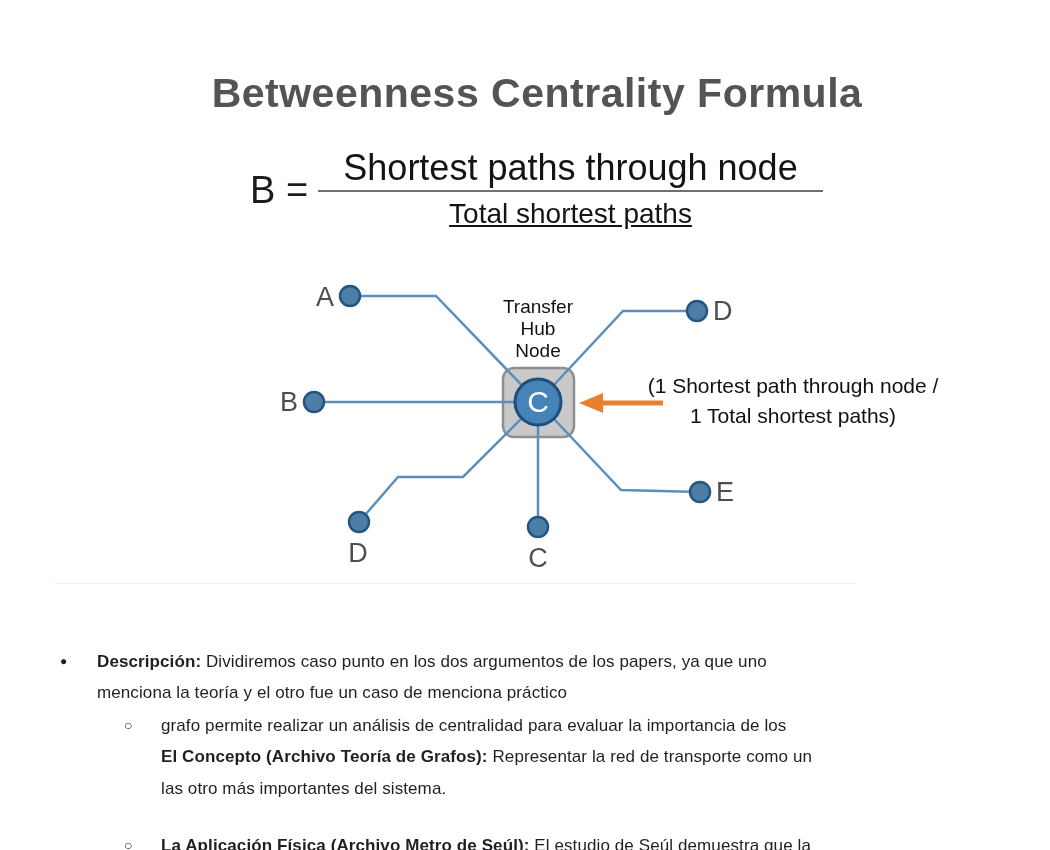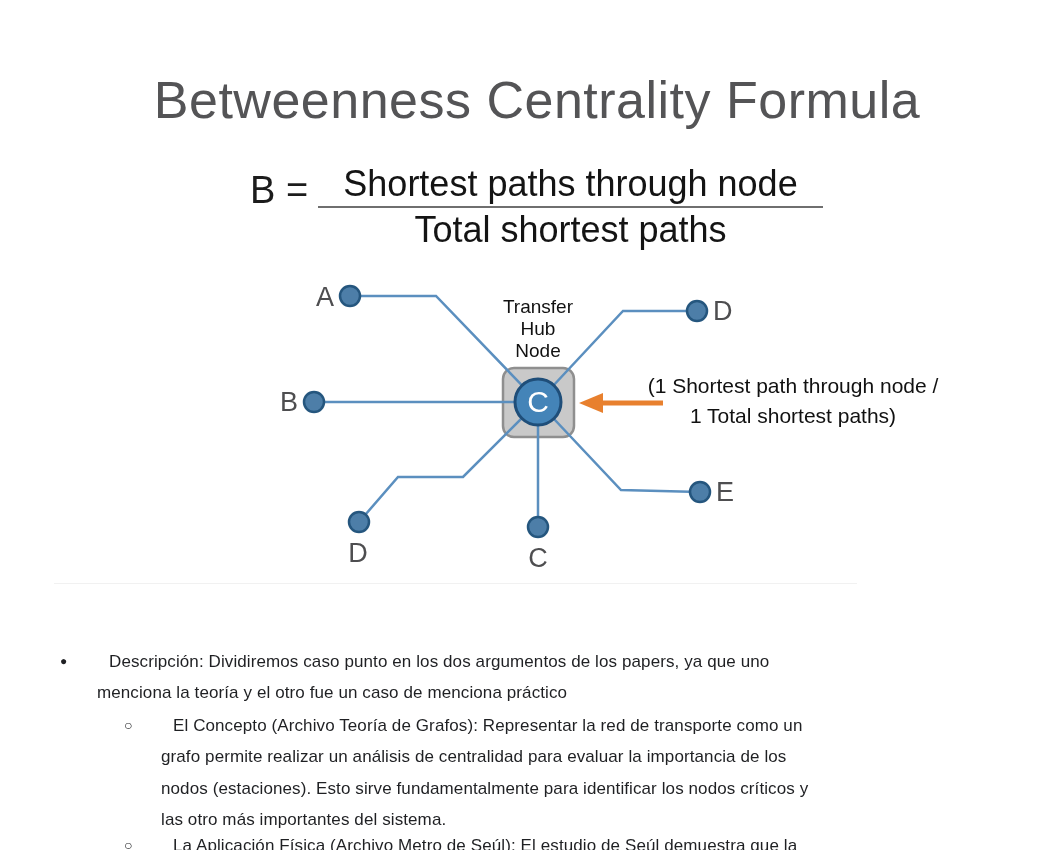--- a/index.html
+++ b/index.html
@@ -1,43 +1,43 @@
 <!DOCTYPE html>
 <html><head>
 <meta charset="utf-8">
 <style>
   * { margin:0; padding:0; box-sizing:border-box; }
   html,body { width:1050px; height:850px; background:#ffffff; overflow:hidden;
               font-family:"Liberation Sans", sans-serif; }
   .abs { position:absolute; }
 
   .title { left:24px; top:70px; width:1026px; text-align:center;
-           font-size:52px; font-weight:400; color:#545456; letter-spacing:0.5px; }
+           font-size:41px; font-weight:700; color:#545456; letter-spacing:0.5px; }
 
   .formula-lhs { left:250px; top:168px; width:70px; font-size:38px; color:#1c1c1c;
                  line-height:44px; }
   .fraction { left:318px; top:146px; width:505px; text-align:center; color:#141414; }
-  .fraction .num { font-size:36px; line-height:44px;margin-top:16px; }
+  .fraction .num { font-size:36px; line-height:44px; }
   .fraction .bar { border-top:2px solid #6f6f6f; height:0; }
-  .fraction .den { font-size:36px; line-height:44px; }
+  .fraction .den { font-size:28px; line-height:44px;text-decoration:underline; }
 
   .diagram { left:250px; top:270px; }
 
   .img-edge { left:54px; top:583px; width:803px; height:1px; background:#f1f1f1; }
 
   .bullet-row { display:flex; color:#1f2023; font-size:17px; line-height:31.4px;
                 letter-spacing:0.1px; }
   .bullet-row .marker { width:37px; flex:0 0 37px; }
   .row1 { left:60px; top:646px; width:950px; }
   .row1 .marker { font-size:12px; }
   .row2 { left:124px; top:710px; width:910px; }
   .row2 .marker, .row3 .marker { font-size:14px; }
   .row3 { left:124px; top:830px; width:910px; }
   .bline { white-space:nowrap; }
-  b { font-weight:400;margin-left:12px; }
+  b { font-weight:700; }
 
   svg text { font-family:"Liberation Sans", sans-serif; }
   .hub-caption { font-size:19px; fill:#111111; }
   .node-label  { font-size:27px; fill:#4e4e50; }
   .hub-letter  { font-size:30px; fill:#ffffff; }
   .annot      { font-size:21px; fill:#111111; }
 </style>
 </head>
 <body>
 
@@ -101,23 +101,22 @@
   <span class="marker">●</span>
   <div>
     <div class="bline"><b>Descripción:</b><span> Dividiremos caso punto en los dos argumentos de los papers, ya que uno</span></div>
     <div class="bline">menciona la teoría y el otro fue un caso de menciona práctico</div>
   </div>
 </div>
 
 <div class="abs bullet-row row2">
   <span class="marker">○</span>
   <div>
+    <div class="bline">grafo permite realizar un análisis de centralidad para evaluar la importancia de los</div>
     <div class="bline"><b>El Concepto (Archivo Teoría de Grafos):</b><span> Representar la red de transporte como un</span></div>
-    <div class="bline">grafo permite realizar un análisis de centralidad para evaluar la importancia de los</div>
-    <div class="bline">nodos (estaciones). Esto sirve fundamentalmente para identificar los nodos críticos y</div>
     <div class="bline">las otro más importantes del sistema.</div>
   </div>
 </div>
 
 <div class="abs bullet-row row3">
   <span class="marker">○</span>
   <div>
     <div class="bline"><b>La Aplicación Física (Archivo Metro de Seúl):</b><span> El estudio de Seúl demuestra que la</span></div>
   </div>
 </div>

